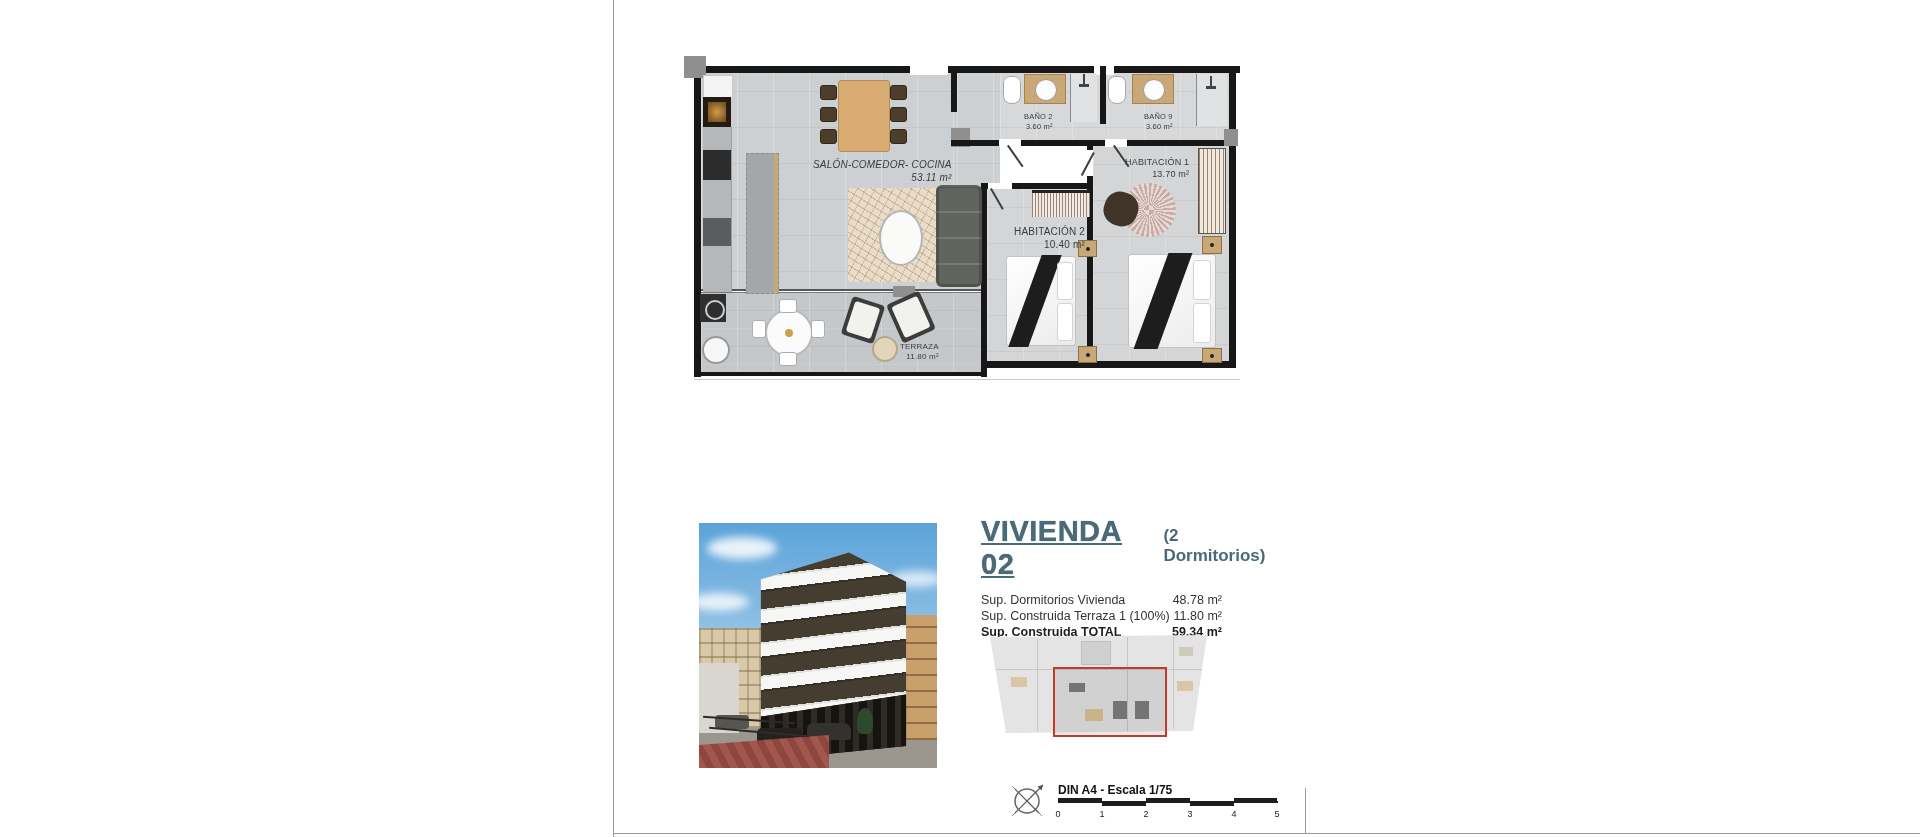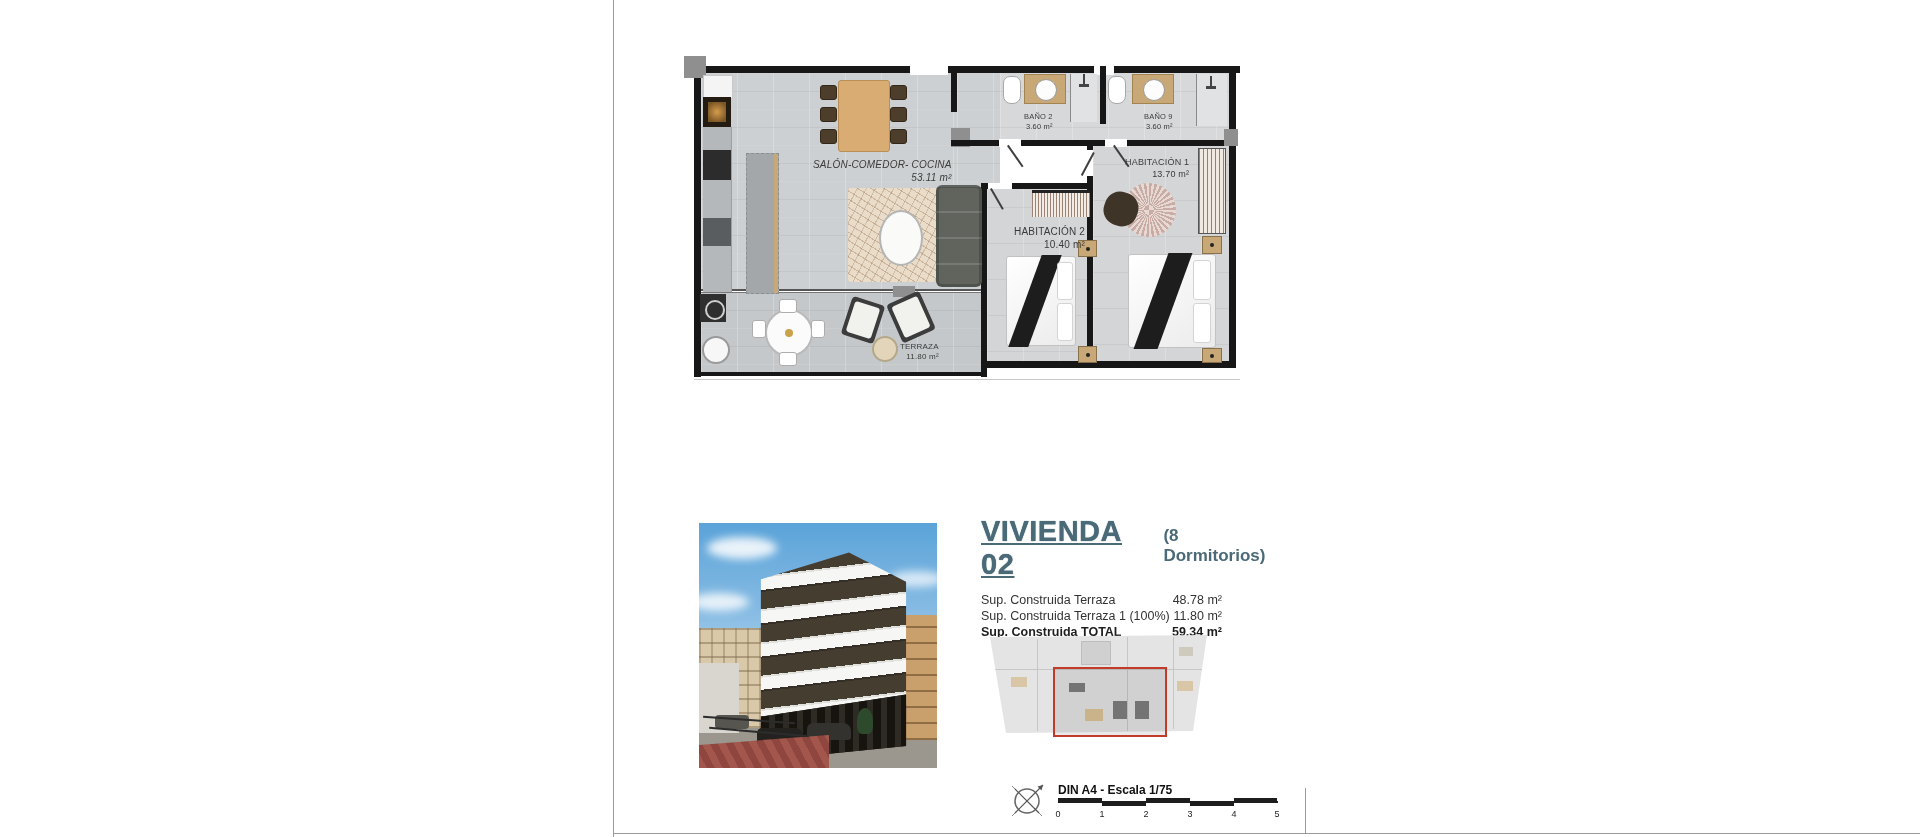--- a/index.html
+++ b/index.html
@@ -204,25 +204,25 @@
     <div class="a" style="left:16px;top:192px;width:34px;height:14px;background:#57554f;border-radius:4px;"></div>
     <div class="a" style="left:158px;top:185px;width:16px;height:26px;background:#2e4a2c;border-radius:50% 50% 30% 30%;"></div>
     <div class="a" style="left:0;top:212px;width:130px;height:33px;clip-path:polygon(0 30%,100% 0,100% 100%,0 100%);background:repeating-linear-gradient(62deg,#a2564c 0 7px,#8e463e 7px 14px);"></div>
     <div class="a" style="left:4px;top:196px;width:92px;height:2px;background:#2c2c2c;transform:rotate(4deg);"></div>
     <div class="a" style="left:10px;top:208px;width:100px;height:2px;background:#2c2c2c;transform:rotate(5deg);"></div>
   </div>
 
   <div class="a" style="left:981px;top:515px;width:300px;">
     <div style="display:flex;align-items:baseline;gap:7px;color:#4a6a77;">
       <span style="font-size:29px;font-weight:bold;letter-spacing:.5px;text-shadow:0 0 1px #3c5a68;text-decoration:underline;">VIVIENDA 02</span>
-      <span style="font-size:17px;font-weight:bold;">(8 Dormitorios)</span>
+      <span style="font-size:17px;font-weight:bold;">(2 Dormitorios)</span>
     </div>
     <div style="width:241px;margin-top:11px;">
       <div class="surfrow">
-        <span>Sup. Construida Terraza</span>
+        <span>Sup. Dormitorios Vivienda</span>
         <span>48.78 m²</span>
       </div>
       <div class="surfrow">
         <span>Sup. Construida Terraza 1 (100%)</span>
         <span>11.80 m²</span>
       </div>
       <div class="surfrow b">
         <span>Sup. Construida TOTAL</span>
         <span>59.34 m²</span>
       </div>

